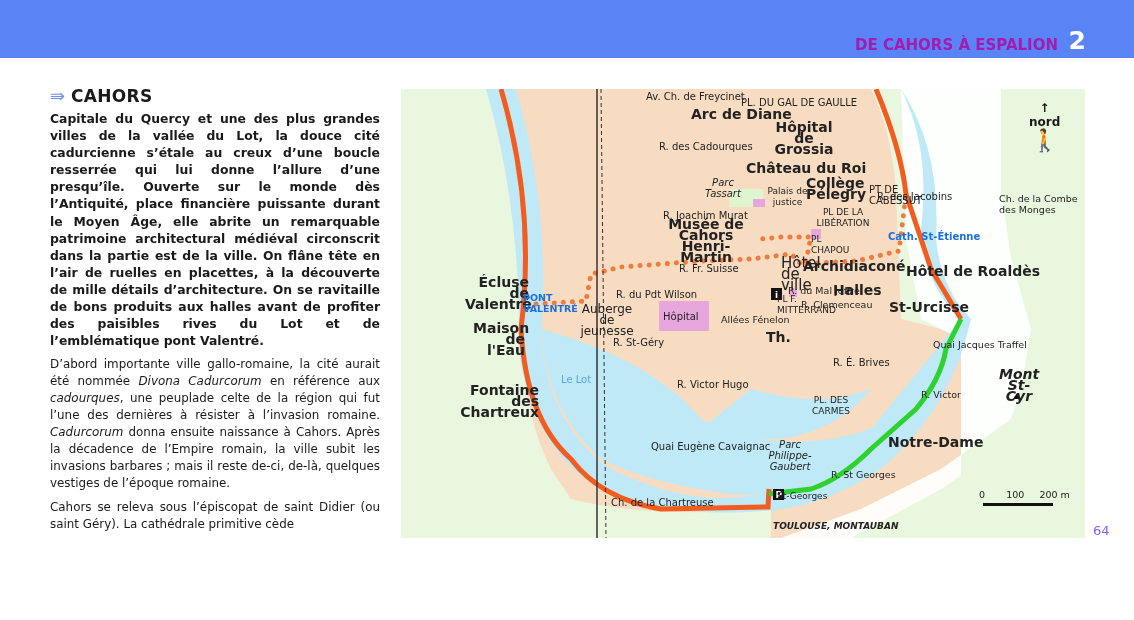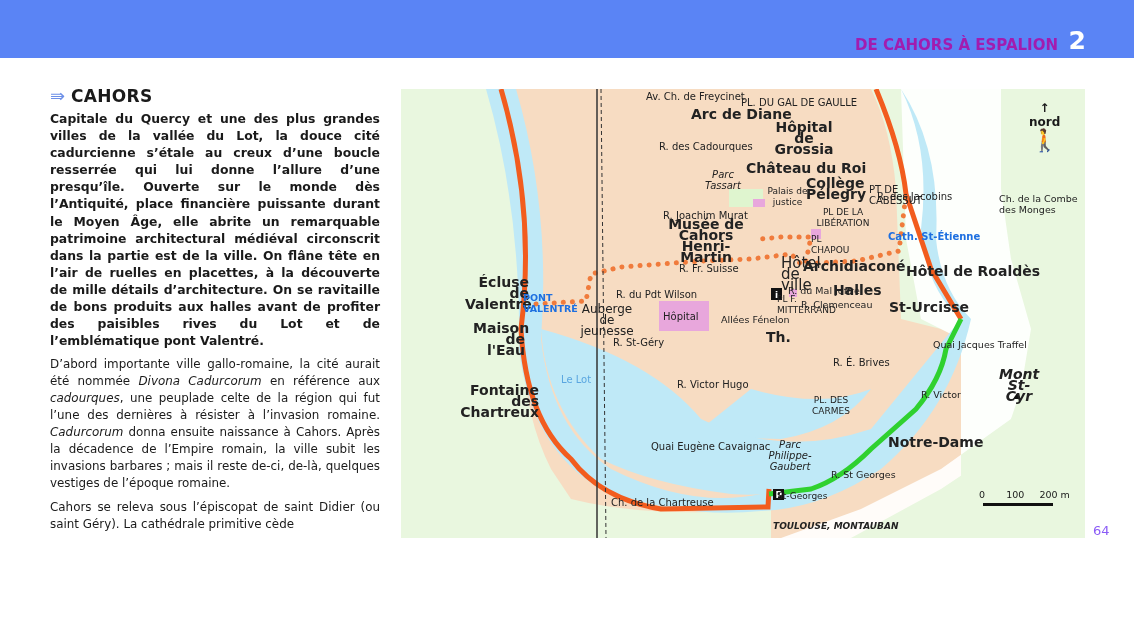--- a/index.html
+++ b/index.html
@@ -86,21 +86,21 @@
 
     <polygon points="616,304 620,310 612,310" fill="#111"></polygon>
   </svg>
 
   <div class="lbl b" style="left:290px;top:20px;width:60px;">Arc de Diane</div>
   <div class="lbl" style="left:340px;top:8px;">PL. DU GAL DE GAULLE</div>
   <div class="lbl b" style="left:372px;top:33px;width:62px;white-space:normal;text-align:center;">Hôpital de Grossia</div>
   <div class="lbl b" style="left:345px;top:74px;">Château du Roi</div>
   <div class="lbl b" style="left:405px;top:89px;width:55px;white-space:normal;text-align:center;">Collège Pélegry</div>
   <div class="lbl b" style="left:265px;top:130px;width:80px;white-space:normal;text-align:center;">Musée de Cahors Henri-Martin</div>
-  <div class="lbl it" style="left:302px;top:80px;width:40px;white-space:normal;text-align:center;">Parc Tassart</div>
+  <div class="lbl it" style="left:302px;top:88px;width:40px;white-space:normal;text-align:center;">Parc Tassart</div>
   <div class="lbl" style="left:364px;top:97px;width:45px;white-space:normal;text-align:center;font-size:9px;">Palais de justice</div>
   <div class="lbl" style="left:412px;top:118px;width:60px;white-space:normal;text-align:center;font-size:9px;">PL DE LA LIBÉRATION</div>
   <div class="lbl" style="left:410px;top:145px;width:45px;white-space:normal;font-size:9px;">PL CHAPOU</div>
   <div class="lbl" style="left:380px;top:169px;width:40px;white-space:normal;font-size:15px;">Hôtel de ville</div>
   <div class="lbl" style="left:468px;top:95px;width:46px;white-space:normal;font-size:10px;">PT DE CABESSUT</div>
   <div class="lbl b" style="left:402px;top:172px;">Archidiaconé</div>
   <div class="lbl b" style="left:432px;top:196px;">Halles</div>
   <div class="lbl b" style="left:505px;top:177px;">Hôtel de Roaldès</div>
   <div class="lbl b" style="left:488px;top:213px;">St-Urcisse</div>
   <div class="lbl blue" style="left:487px;top:142px;">Cath. St-Étienne</div>

